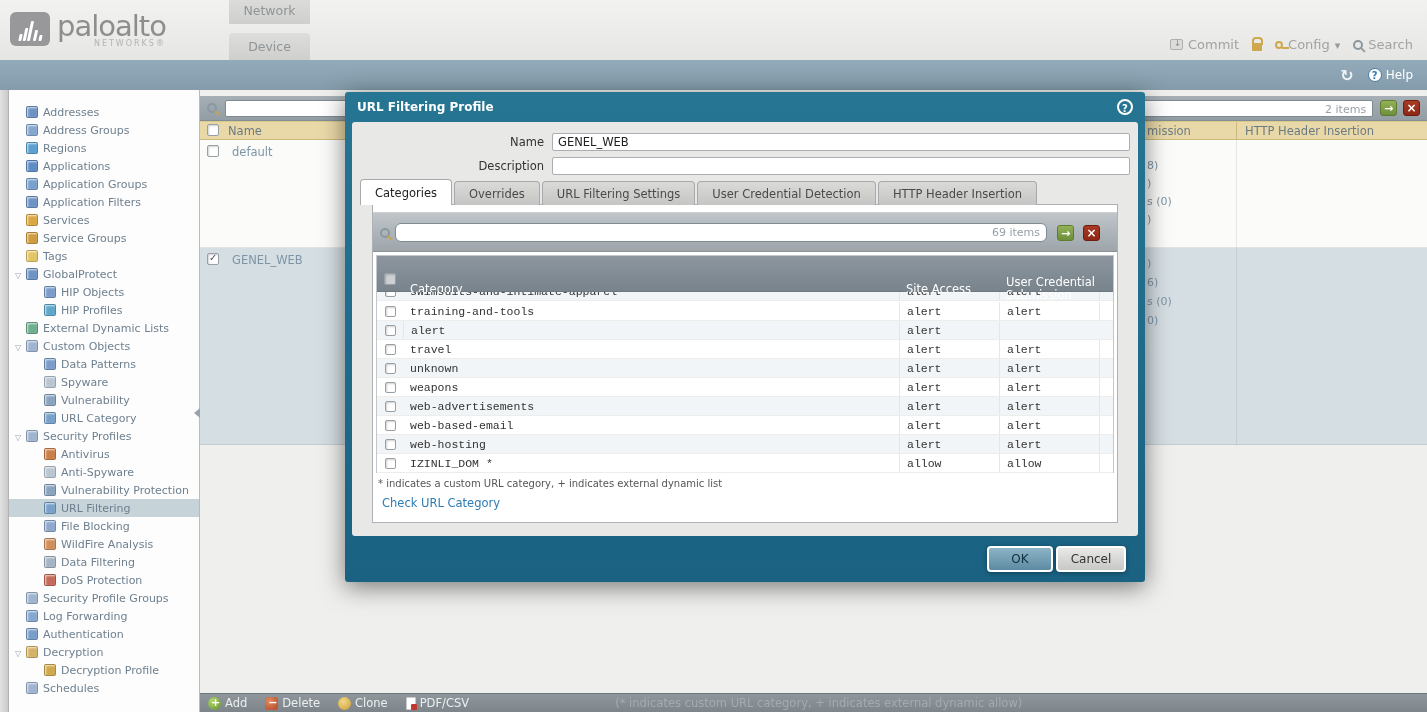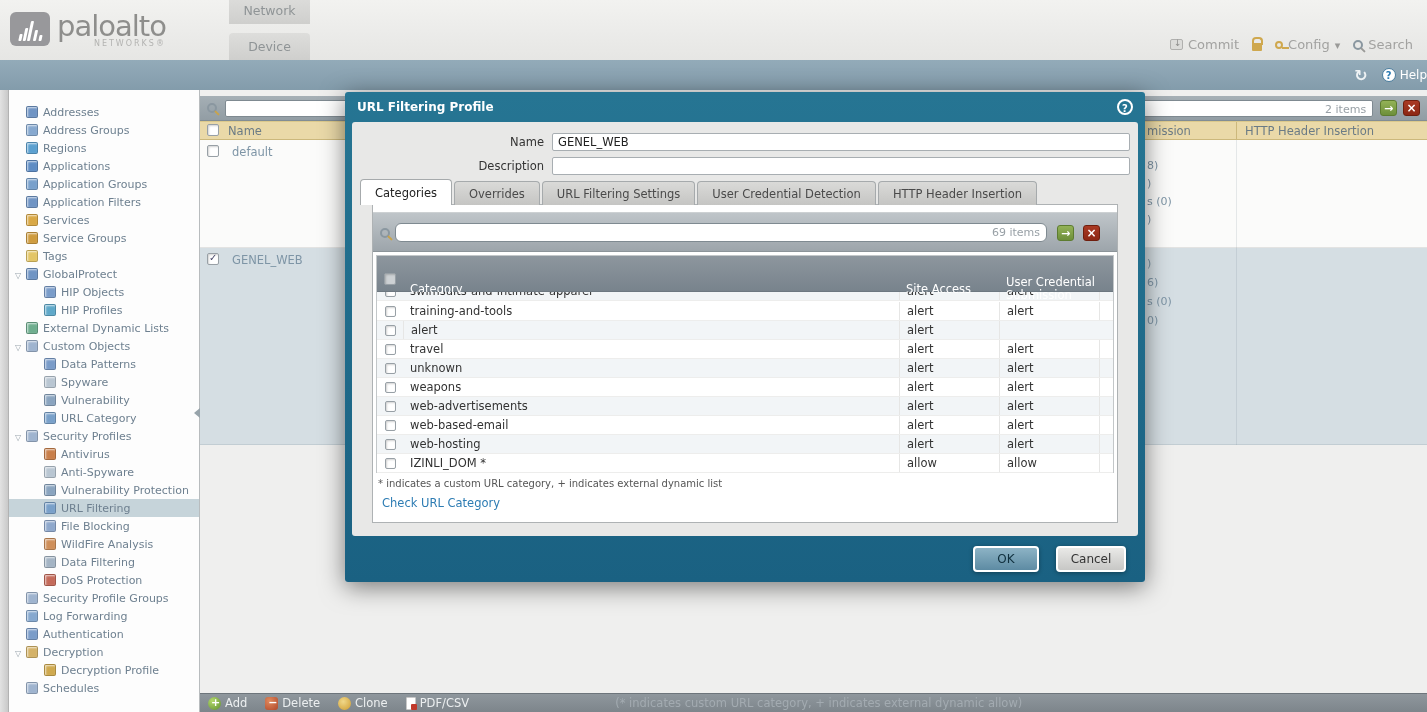--- a/index.html
+++ b/index.html
@@ -28,21 +28,21 @@
   .lock-ic::before { content:""; position:absolute; width:7px; height:6px; border:2px solid #cfa84e; border-bottom:none; border-radius:4px 4px 0 0; top:-6px; left:0; }
   .key-ic { width:8px; height:8px; border:2px solid #cfa84e; border-radius:50%; position:relative; }
   .key-ic::after { content:""; position:absolute; width:7px; height:2px; background:#cfa84e; right:-8px; top:4px; }
   .caret::before { content:"▾"; color:#9a9a98; font-size:11px; }
   .mag { display:inline-block; width:10px; height:10px; border:2px solid #8a97a0; border-radius:50%; position:relative; }
   .mag::after { content:""; position:absolute; width:6px; height:2px; background:#c9a34a; transform:rotate(45deg); right:-5px; bottom:-3px; border-radius:1px; }
   .mag.gray::after { background:#9a9a98; }
 
   
   .band { position:absolute; left:0; top:60px; width:1427px; height:30px; background:linear-gradient(#93abb9,#839cab);
-          display:flex; justify-content:flex-end; align-items:center; gap:14px; }
+          display:flex; justify-content:flex-end; align-items:center; gap:14px; padding-right:14px; }
   .refresh { cursor:pointer; }
   .refresh::before { content:"↻"; color:#eef2f4; font-size:16px; font-weight:bold; }
   .help { display:flex; align-items:center; gap:4px; color:#fff; font-size:12px; cursor:pointer; }
   .help-ic { width:14px; height:14px; background:#fff; border:1px solid #4a7d9e; border-radius:50%; display:flex; align-items:center; justify-content:center; }
   .help-ic::before { content:"?"; color:#2d7cb3; font-size:10px; font-weight:bold; }
 
   
   .sidebar { position:absolute; left:0; top:90px; width:200px; height:622px; background:#fdfdfd; border-right:1px solid #b8bcbe; }
   .side-scroll { position:absolute; left:0; top:0; width:9px; height:622px; background:linear-gradient(90deg,#e2e2e2,#c9c9c9); border-right:1px solid #b2b2b2; cursor:pointer; }
   .side-list { position:absolute; left:9px; top:13px; right:0; }
@@ -116,28 +116,28 @@
   .dsearch .gobtn { position:absolute; left:684px; top:12px; margin:0; }
   .dsearch .xbtn { position:absolute; left:710px; top:12px; margin:0; }
 
   .dtable { position:absolute; left:3px; top:50px; width:738px; height:218px; border:1px solid #c3c7c9; }
   .dthead { height:36px; background:linear-gradient(#8d969e,#78838c); color:#fff; display:grid; grid-template-columns:26px 496px 100px 100px 1fr; align-items:center; border-bottom:1px solid #6d7881; font-size:11.5px; }
   .dthead .cb { margin:auto; width:12px; height:12px; background:#cdd1d4; }
   .dth { padding-left:7px; line-height:13px; cursor:pointer;margin-top:20px; }
   .dclip { height:10px; overflow:hidden; }
   .dclip .drow { margin-top:-10px; background:#f2f5f7; }
   .drow { display:grid; grid-template-columns:26px 496px 100px 100px 1fr; height:19px; align-items:center; font-size:11.5px; color:#333; border-bottom:1px solid #ededec; background:#fff; cursor:pointer; }
-  .drow > span { padding-left:7px; white-space:nowrap; overflow:hidden; }
+  .drow > span { padding-left:7px; white-space:nowrap; overflow:hidden;font-family:Liberation Mono, monospace; }
   .drow .cb { margin:auto; padding:0; width:11px; height:11px; }
   .dc-sa, .dc-ucs, .dfill { border-left:1px solid #e6e6e5; height:100%; display:flex; align-items:center; }
   .drows .drow:nth-child(even) { background:#f2f5f7; }
   .dfoot { position:absolute; left:5px; top:273px; font-size:10px; color:#555; }
   .dlink { position:absolute; left:9px; top:291px; font-size:11.5px; color:#2d7cb3; cursor:pointer; text-decoration:none; }
 
-  .dbuttons { position:absolute; right:19px; bottom:10px; display:flex; gap:17px; }
+  .dbuttons { position:absolute; right:19px; bottom:10px; display:flex; gap:3px; }
   .okbtn, .cancelbtn { height:26px; border:2px solid #fff; border-radius:4px; font-size:12px; font-family:inherit; cursor:pointer; box-shadow:0 1px 4px rgba(0,0,0,.35); }
   .okbtn { width:66px; background:linear-gradient(#8db3c5,#5d8ba3); color:#10303e; }
   .cancelbtn { width:70px; background:linear-gradient(#e9e9e7,#c7c7c5); color:#333; }
 </style>
 </head>
 <body>
 
 <div id="app">
 
   <div class="hdr">

